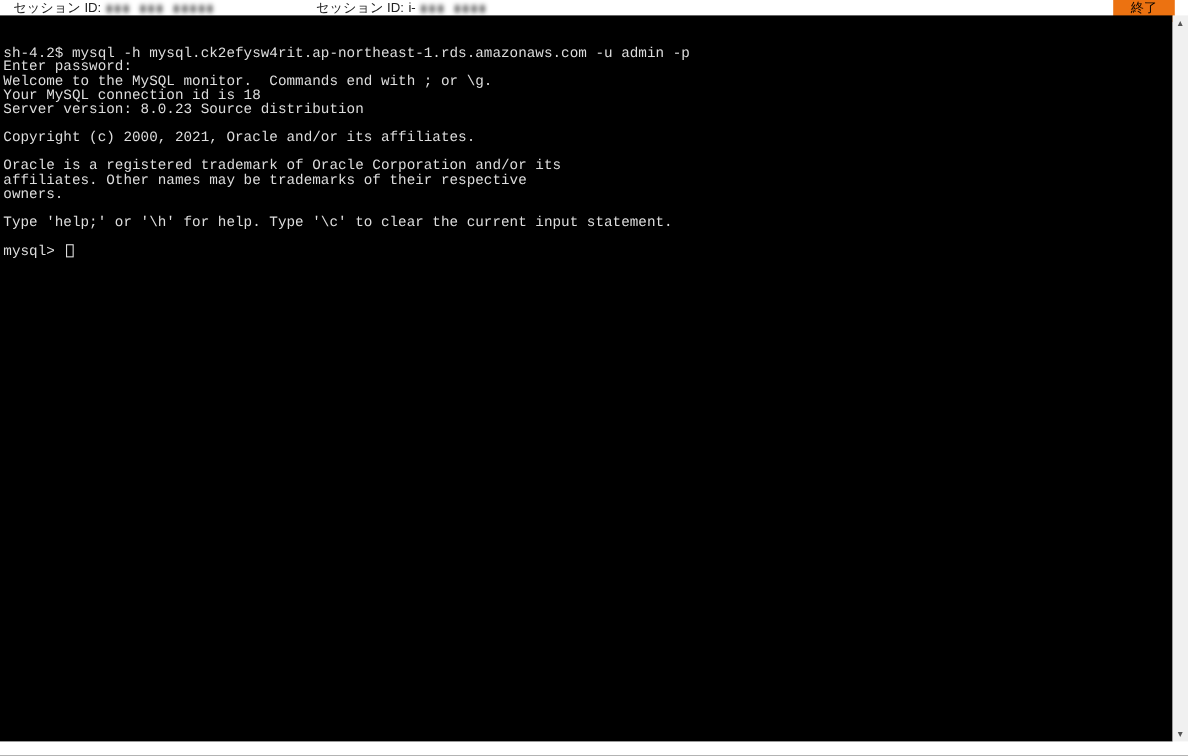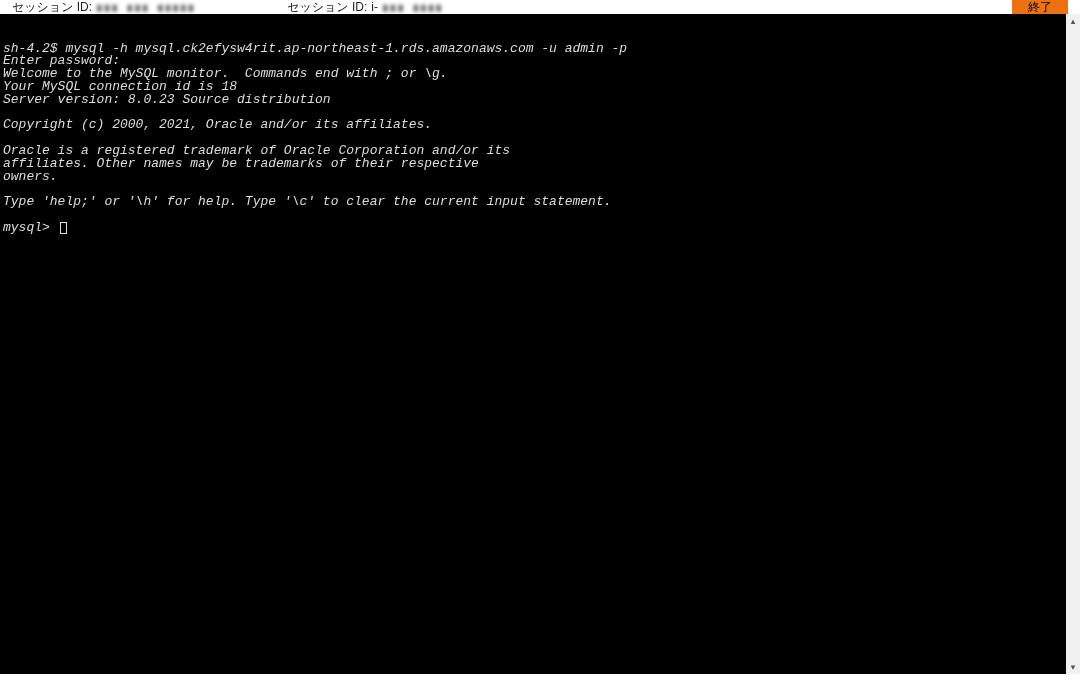--- a/index.html
+++ b/index.html
@@ -4,21 +4,21 @@
   <style>
     * { margin:0; padding:0; box-sizing:border-box; }
     body { width:1080px; height:687px; font-family:sans-serif; background:#fff; overflow:hidden; }
     .header { height:14px; background:#fff; display:flex; align-items:center; padding:0 12px; font-size:12px; color:#222; gap:10px; }
     .hl { display:flex; align-items:center; gap:4px; }
     .blur { filter:blur(2.2px); letter-spacing:1px; font-family:monospace; font-size:11px; color:#111; }
     .sp1 { flex:0 0 72px; }
     .sp2 { flex:1; }
     .end-btn { margin-left:auto; background:#ec7211; color:#000000; border:none; padding:4px 16px; font-size:12px; border-radius:2px; cursor:pointer; }
     .term-wrap { display:flex; width:1080px; height:660px; }
-    .terminal { flex:1; background:#000; color:#ddd; font-family:"Courier New",monospace; font-size:13px; line-height:12.8px; padding:3px 3px; white-space:pre; overflow:hidden;font-style:italic; }
+    .terminal { flex:1; background:#000; color:#ddd; font-family:"Courier New",monospace; font-size:13px; line-height:12.8px; padding:3px 3px; white-space:pre; overflow:hidden; }
     .scrollbar { width:14px; background:#f0f0f0; position:relative; }
     .scroll-arrow { position:absolute; left:0; width:14px; height:14px; text-align:center; font-size:9px; line-height:14px; color:#555; cursor:pointer; }
     .scroll-arrow.up { top:0; }
     .scroll-arrow.down { bottom:0; }
     .cursor { display:inline-block; width:7px; height:12px; border:1px solid #ddd; margin-left:2px; vertical-align:middle; }
     .tl { display:block; }
   </style>
 </head>
 <body>
 

